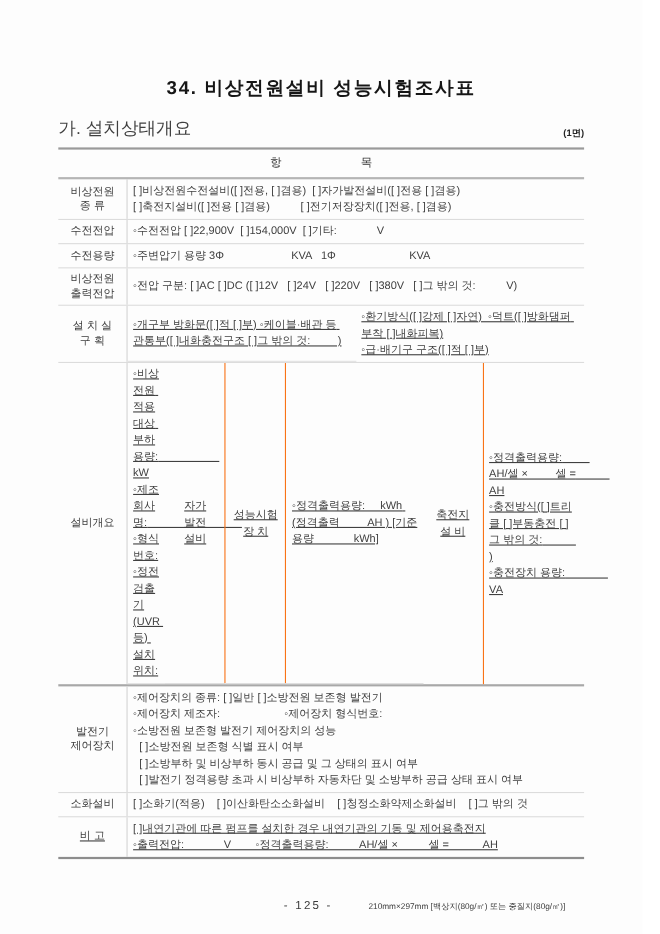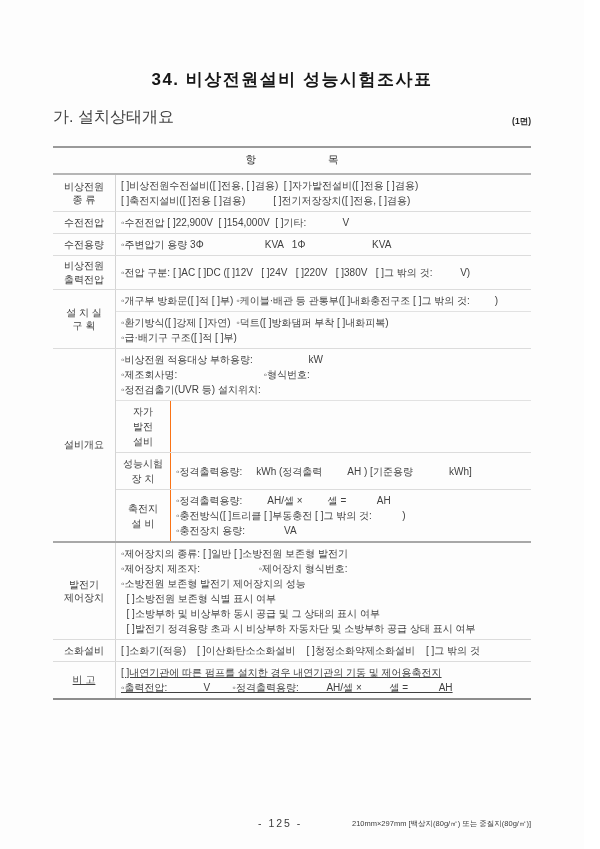--- a/index.html
+++ b/index.html
@@ -16,21 +16,21 @@
     padding-top:68px;
     text-align:center;
     font-size:17px;
     font-weight:bold;
     letter-spacing:1.5px;
     color:#161616;
   }
 
   .section-line {
     display:flex; justify-content:space-between; align-items:flex-end;
-    margin:16px 53px 18px 53px;
+    margin:16px 53px 6px 53px;
   }
   .page-note { font-size:8.5px; font-weight:bold; color:#262626;text-align:right; }
 
   .form-table {
     margin:0 53px;
     border-top:2px solid #9a9a9a;
     border-bottom:2px solid #8d8d8d;
     font-size:10px;
     color:#404040;
   }
@@ -58,21 +58,21 @@
   }
 
   .tcontent {
     flex:1;
     padding:3px 5px;
     line-height:15px;
     white-space:pre-wrap;
     display:flex; flex-direction:column; justify-content:center;
   }
 
-  .tcontent-col { flex:1; display:flex; flex-direction:column; padding:0; }
+  .tcontent-col { flex:1; display:flex; flex-direction:row; padding:0;text-decoration:underline; }
   .subrow {
     padding:3px 5px;
     line-height:15px;
     white-space:pre-wrap;
     border-bottom:1px solid #e2e2e2;
     display:flex; flex-direction:column; justify-content:center;
     flex:1;
   }
   .subrow:last-child { border-bottom:none; }
 
@@ -92,21 +92,21 @@
     display:flex; flex-direction:column; justify-content:center;
   }
 
   .split { flex-direction:row !important; gap:0; padding:3px 0; }
   .split-left  { flex:0 0 52%; padding:0 5px; line-height:15px; white-space:pre-wrap;
                  display:flex; flex-direction:column; justify-content:center; }
   .split-right { flex:1; padding:0 2px; line-height:15px; white-space:pre-wrap;
                  display:flex; flex-direction:column; justify-content:center; }
 
   .footer {
-    position:absolute; top:816px; left:53px; right:53px;
+    position:absolute; top:816px; left:53px; right:70px;
     height:16px;
   }
   .page-num {
     position:absolute; left:205px; top:1px;
     font-size:10.5px; letter-spacing:2px; color:#3a3a3a;
   }
   .paper-note {
     position:absolute; right:0; top:3px;
     font-size:7.5px; color:#3a3a3a;
   }

